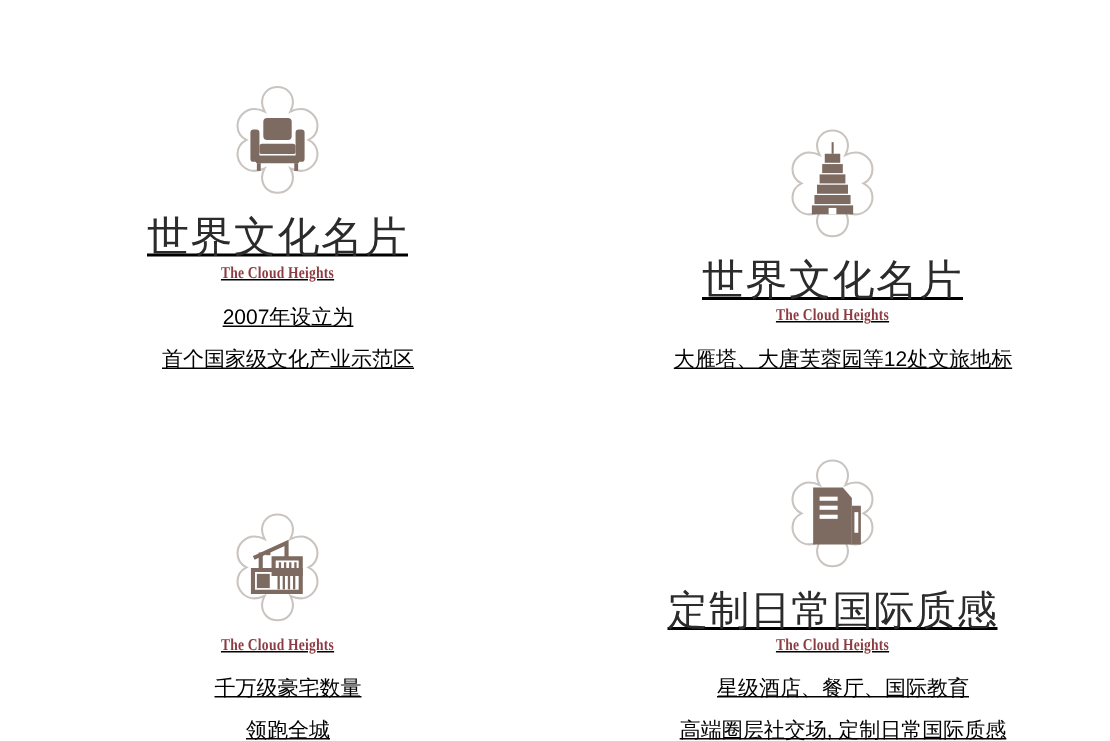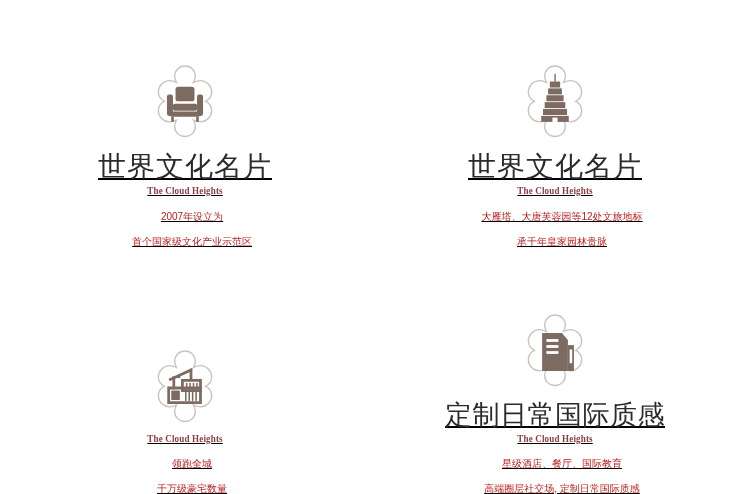--- a/index.html
+++ b/index.html
@@ -90,23 +90,23 @@
     white-space: nowrap;
   }
 
   
   .body-lines {
     margin-top: 16px;
     text-align: center;
   }
   .body-line {
     font-family: "Liberation Sans", "DejaVu Sans", sans-serif;
-    font-size: 10px;
+    font-size: 14px;
     line-height: 1.05;
-    color: #b91c1c;
+    color: #000000;
     margin: 0 0 14px 14px;
     white-space: nowrap;
   }
   .body-line:last-child {
     margin-bottom: 0;
   }
 
   
   .row2 .body-lines { margin-top: 15px; }
 </style>
@@ -203,21 +203,20 @@
 
         <rect class="glyph" x="34" y="65" width="32" height="7"></rect>
 
         <rect x="47" y="67" width="6" height="5" fill="#ffffff"></rect>
       </svg>
     </div>
     <h2 class="title">世界文化名片</h2>
     <div class="sub-en">The Cloud Heights</div>
     <div class="body-lines">
       <p class="body-line">大雁塔、大唐芙蓉园等12处文旅地标</p>
-      <p class="body-line">承千年皇家园林贵脉</p>
     </div>
   </div>
 
   <div class="card wide row2">
     <div class="icon-wrap">
       <svg viewBox="0 0 100 100" aria-hidden="true">
         <path class="quatrefoil" d="
           M50 7
           C57 7 62 12 62 19
           C62 22 61 24 60 26
@@ -258,22 +257,22 @@
         <rect class="glyph" x="34" y="53" width="10" height="11"></rect>
 
         <rect class="glyph" x="50" y="54" width="1.8" height="11"></rect>
         <rect class="glyph" x="54" y="54" width="1.8" height="11"></rect>
         <rect class="glyph" x="58" y="54" width="1.8" height="11"></rect>
         <rect class="glyph" x="62" y="54" width="1.8" height="11"></rect>
       </svg>
     </div>
     <div class="sub-en">The Cloud Heights</div>
     <div class="body-lines">
+      <p class="body-line">千万级豪宅数量</p>
       <p class="body-line">领跑全城</p>
-      <p class="body-line">千万级豪宅数量</p>
     </div>
   </div>
 
   <div class="card wide row2">
     <div class="icon-wrap">
       <svg viewBox="0 0 100 100" aria-hidden="true">
         <path class="quatrefoil" d="
           M50 7
           C57 7 62 12 62 19
           C62 22 61 24 60 26

